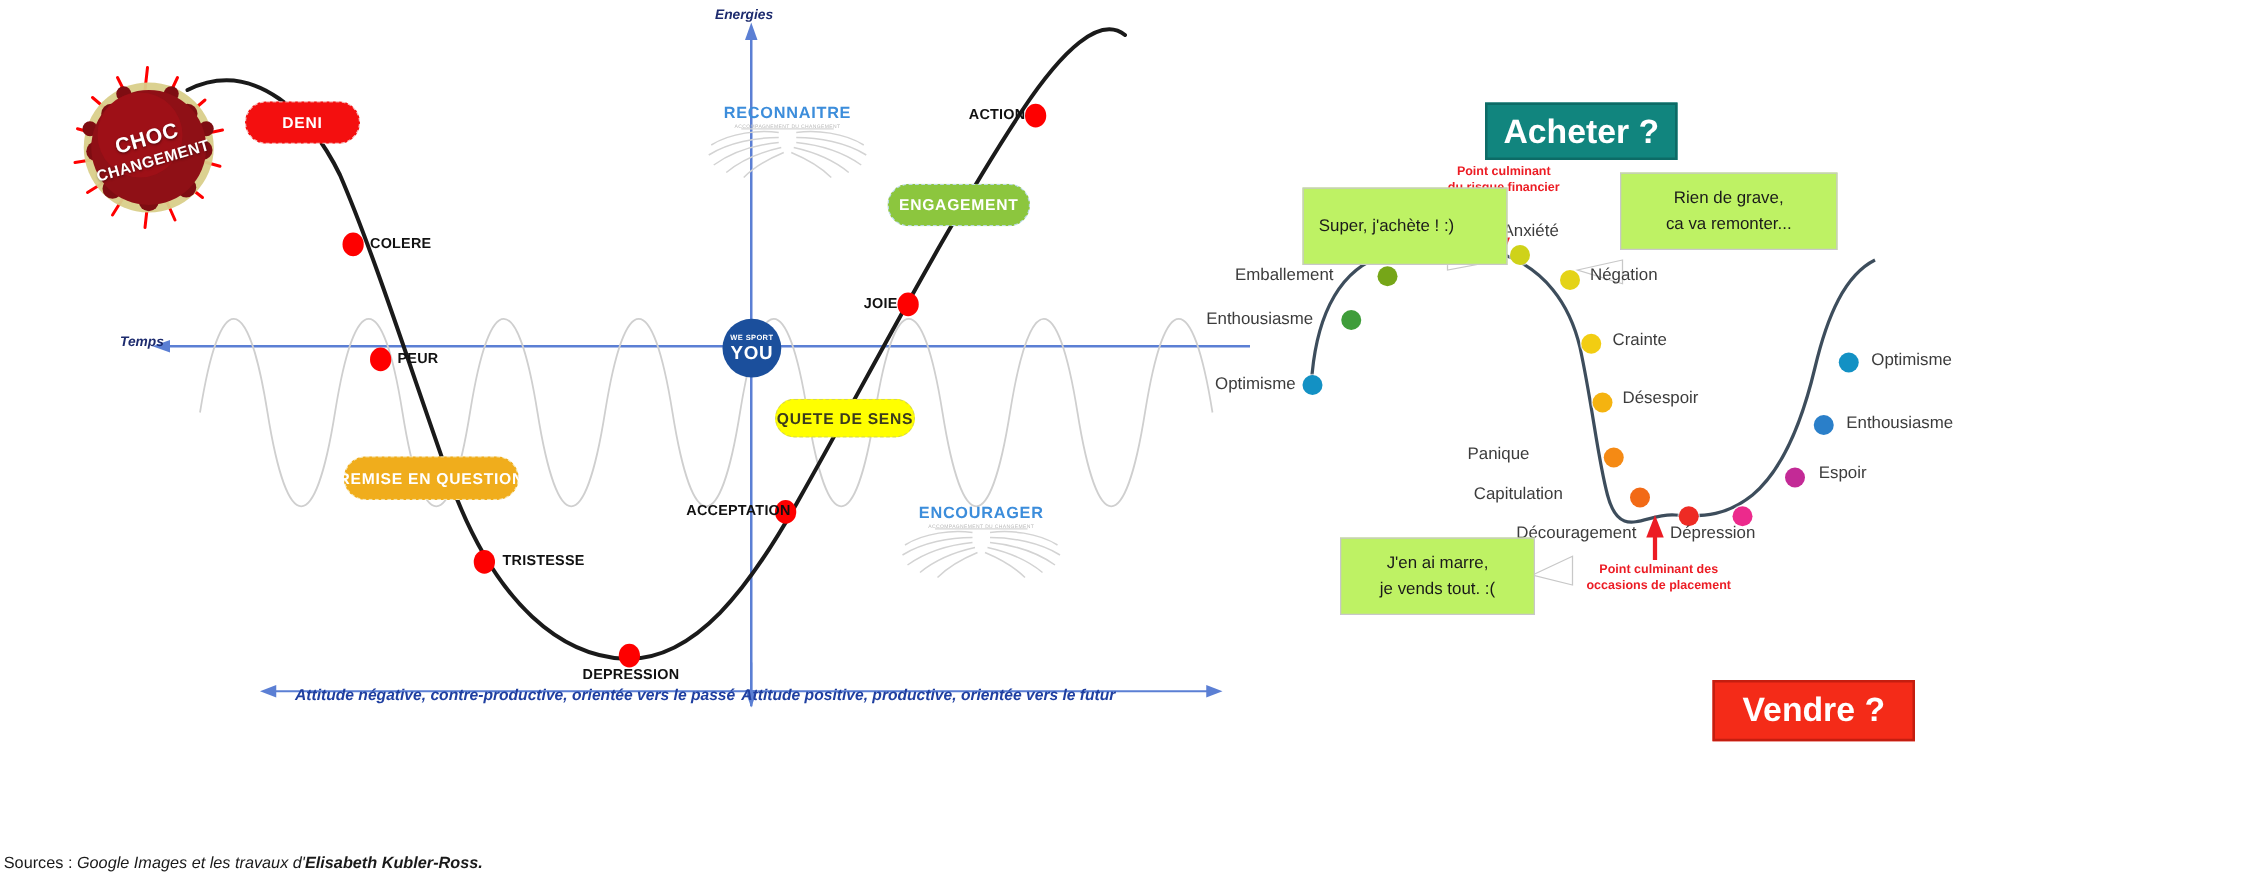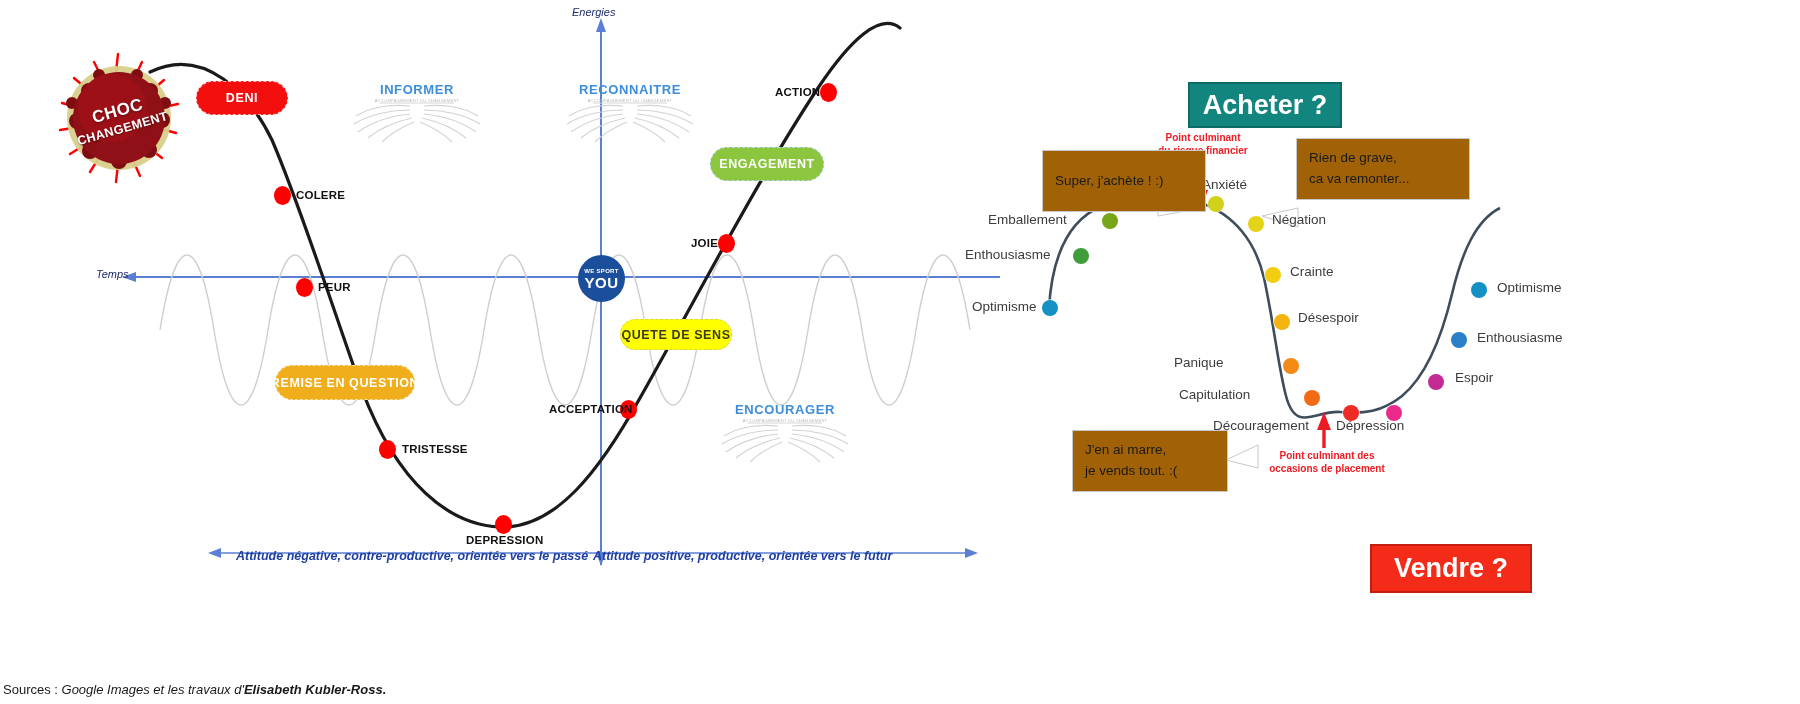--- a/index.html
+++ b/index.html
@@ -6,21 +6,21 @@
   body{width:1800px;height:704px;position:relative;overflow:hidden;
        font-family:"Liberation Sans",sans-serif;color:#111;}
   .slide{position:absolute;left:0;top:0;width:1800px;height:704px;}
 
   
   .abs{position:absolute;}
 
   
   #left-panel{position:absolute;left:0;top:0;width:1000px;height:660px;}
 
-  .axis-label{font-style:italic;font-weight:normal;font-size:11px;color:#1d2b6e;}
+  .axis-label{font-style:italic;font-weight:bold;font-size:11px;color:#1d2b6e;}
   .axis-caption{font-style:italic;font-weight:bold;font-size:12.5px;color:#1f3fa0;}
 
   .stage-dot{position:absolute;width:17px;height:19px;border-radius:50%;
              background:#fe0000;z-index:6;}
   .stage-label{position:absolute;font-size:11.5px;font-weight:bold;color:#111;
                letter-spacing:.2px;z-index:6;white-space:nowrap;}
 
   .pill{position:absolute;border-radius:22px;display:flex;align-items:center;
         justify-content:center;color:#fff;font-weight:bold;font-size:12.5px;
         letter-spacing:.6px;z-index:7;white-space:nowrap;}
@@ -60,22 +60,22 @@
           box-shadow:0 0 0 1px rgba(255,255,255,.6);}
   .pt-label{position:absolute;font-size:13.5px;color:#3c3c3c;white-space:nowrap;z-index:6;}
 
   .hdr-box{position:absolute;font-weight:bold;color:#fff;display:flex;
            align-items:center;justify-content:center;z-index:8;}
   #buy-box{left:148px;top:62px;width:150px;height:42px;background:#11857e;
            border:2px solid #0d6b66;font-size:27px;}
   #sell-box{left:330px;top:524px;width:158px;height:45px;background:#f42b18;
            border:2px solid #c41e10;font-size:27px;}
 
-  .callout{position:absolute;background:#a16207;border:1px solid #c8c8c8;
-           font-size:13.5px;color:#1a1a1a;line-height:1.55;padding:9px 12px;z-index:7;}
+  .callout{position:absolute;background:#bef264;border:1px solid #c8c8c8;
+           font-size:13.5px;color:#1a1a1a;line-height:1.55;padding:9px 12px;z-index:7;text-align:center;}
 
   .red-note{position:absolute;color:#ec1c24;font-weight:bold;font-size:10px;
             line-height:1.25;text-align:center;z-index:7;}
 
   
   #sources{position:absolute;left:3px;top:682px;font-size:13px;color:#1a1a1a;
            white-space:nowrap;}
   #sources .src-lbl{font-style:normal;}
   #sources .src-it{font-style:italic;}
   #sources .src-bold{font-style:italic;font-weight:bold;}
@@ -154,39 +154,20 @@
         </g>
         <circle cx="67" cy="70" r="46" fill="#8f1016"></circle>
         <circle cx="60" cy="60" r="34" fill="#a31018" opacity=".75"></circle>
       </svg>
       <div class="shock-text">
         <div class="shock-t1">CHOC</div>
         <div class="shock-t2">CHANGEMENT</div>
       </div>
     </div>
 
-    <div class="wing-badge" style="left:332px;top:72px;">
-      <svg width="170" height="78" viewBox="0 0 170 78">
-        <g fill="none" stroke="#d3d3d3" stroke-width="1.2">
-          <path d="M78,34 C62,32 40,34 24,44"></path>
-            <path d="M78,38 C60,38 38,42 22,52"></path>
-          <path d="M78,42 C58,44 40,50 26,60"></path>
-            <path d="M80,46 C62,50 48,56 36,66"></path>
-          <path d="M82,50 C70,55 58,62 50,70"></path>
-          <path d="M92,34 C108,32 130,34 146,44"></path>
-            <path d="M92,38 C110,38 132,42 148,52"></path>
-          <path d="M92,42 C112,44 130,50 144,60"></path>
-            <path d="M90,46 C108,50 122,56 134,66"></path>
-          <path d="M88,50 C100,55 112,62 120,70"></path>
-        </g>
-        <line x1="48" y1="31" x2="122" y2="31" stroke="#d6d6d6" stroke-width="1"></line>
-      </svg>
-      <div class="wb-title">INFORMER</div>
-      <div class="wb-sub">ACCOMPAGNEMENT DU CHANGEMENT</div>
-    </div>
 
     <div class="wing-badge" style="left:545px;top:72px;">
       <svg width="170" height="78" viewBox="0 0 170 78">
         <g fill="none" stroke="#d3d3d3" stroke-width="1.2">
           <path d="M78,34 C62,32 40,34 24,44"></path>
             <path d="M78,38 C60,38 38,42 22,52"></path>
           <path d="M78,42 C58,44 40,50 26,60"></path>
             <path d="M80,46 C62,50 48,56 36,66"></path>
           <path d="M82,50 C70,55 58,62 50,70"></path>
           <path d="M92,34 C108,32 130,34 146,44"></path>

